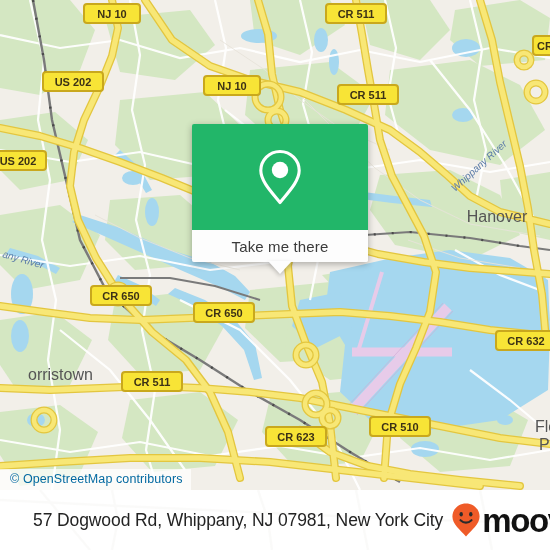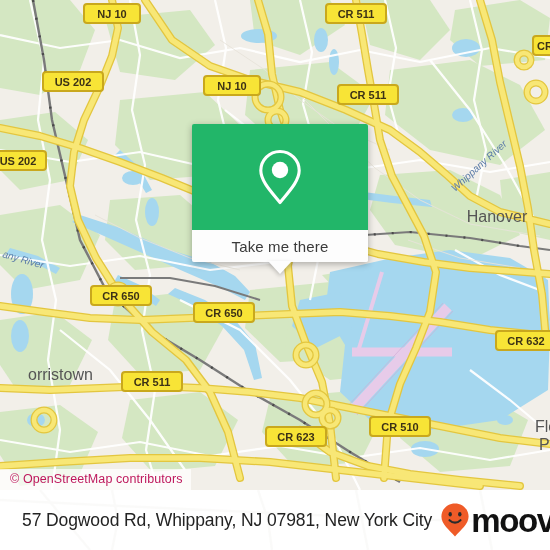--- a/index.html
+++ b/index.html
@@ -12,21 +12,21 @@
 
   
   .map{position:absolute;left:0;top:0;width:550px;height:490px;overflow:hidden;background:#f2efe9;}
   .map-canvas{position:absolute;left:0;top:0;width:550px;height:490px;}
 
   
   .attrib{
     position:absolute;left:0;top:469px;
     background:rgba(255,255,255,0.72);
     padding:3px 8px 4px 10px;
-    font-size:12.5px;color:#be185d;letter-spacing:.1px;
+    font-size:12.5px;color:#0369a1;letter-spacing:.1px;
     white-space:nowrap;
   }
 
   
   .popup{position:absolute;left:192px;top:124px;width:176px;}
   .popup-shadow{
     position:absolute;left:0;top:0;width:176px;height:138px;
     box-shadow:0 2px 7px rgba(0,0,0,0.30);
     border-radius:2px;
   }
@@ -49,21 +49,21 @@
     filter:drop-shadow(0 2px 2px rgba(0,0,0,0.22));
   }
 
   
   .footer{
     position:absolute;left:0;top:490px;width:550px;height:60px;
     background:#ffffff;overflow:hidden;
     display:flex;align-items:center;
   }
   .footer-watermark{position:absolute;left:0;top:-490px;width:550px;height:550px;opacity:.10;pointer-events:none;}
-  .footer-inner{position:relative;display:flex;align-items:center;width:100%;padding-left:22px;box-sizing:border-box;}
+  .footer-inner{position:relative;display:flex;align-items:center;width:100%;padding-left:33px;box-sizing:border-box;}
   .addr{font-size:17.5px;color:#232323;letter-spacing:-.1px;white-space:nowrap;}
   .brand{display:flex;align-items:center;margin-left:8px;}
   .brand-word{font-size:33px;font-weight:bold;color:#111;letter-spacing:-1.4px;line-height:1;margin-left:1px;}
 
   
   .shield-text{font-family:"Liberation Sans",sans-serif;font-size:11px;font-weight:bold;fill:#3c3216;}
   .place-text{font-family:"Liberation Sans",sans-serif;font-size:16px;fill:#555;}
   .river-text{font-family:"Liberation Sans",sans-serif;font-size:10px;fill:#5b7ba8;font-style:italic;}
 </style>
 </head>

